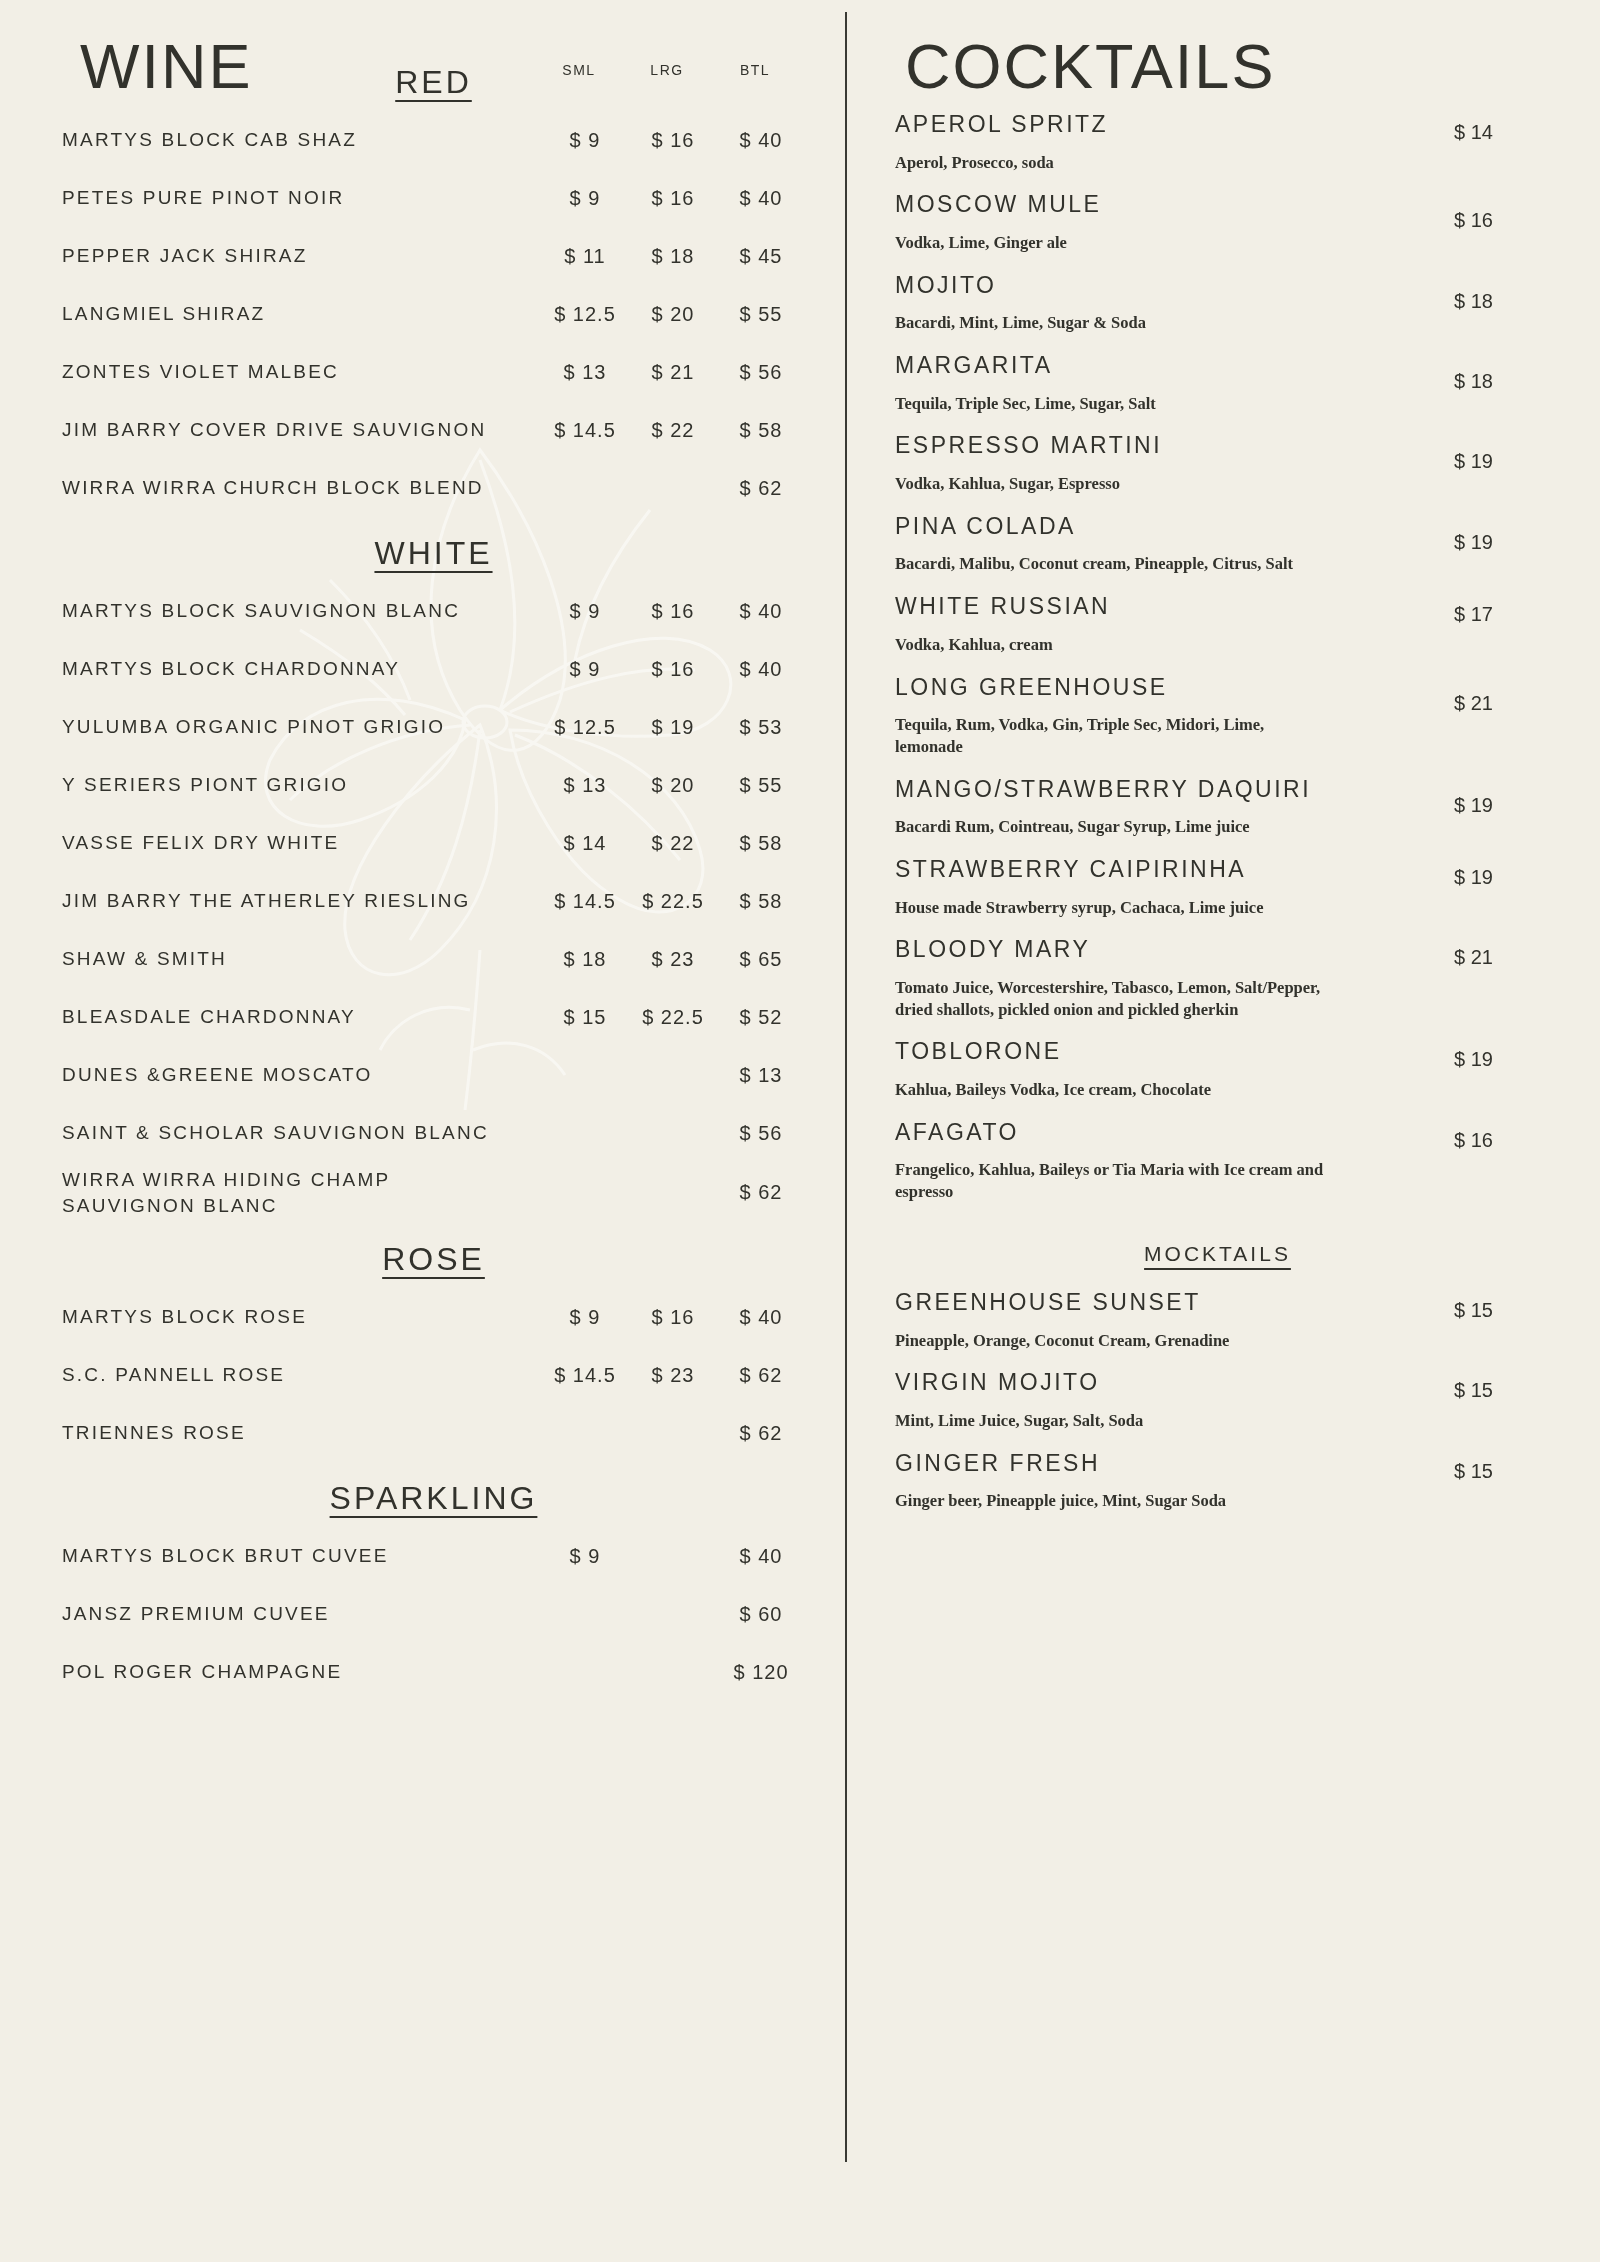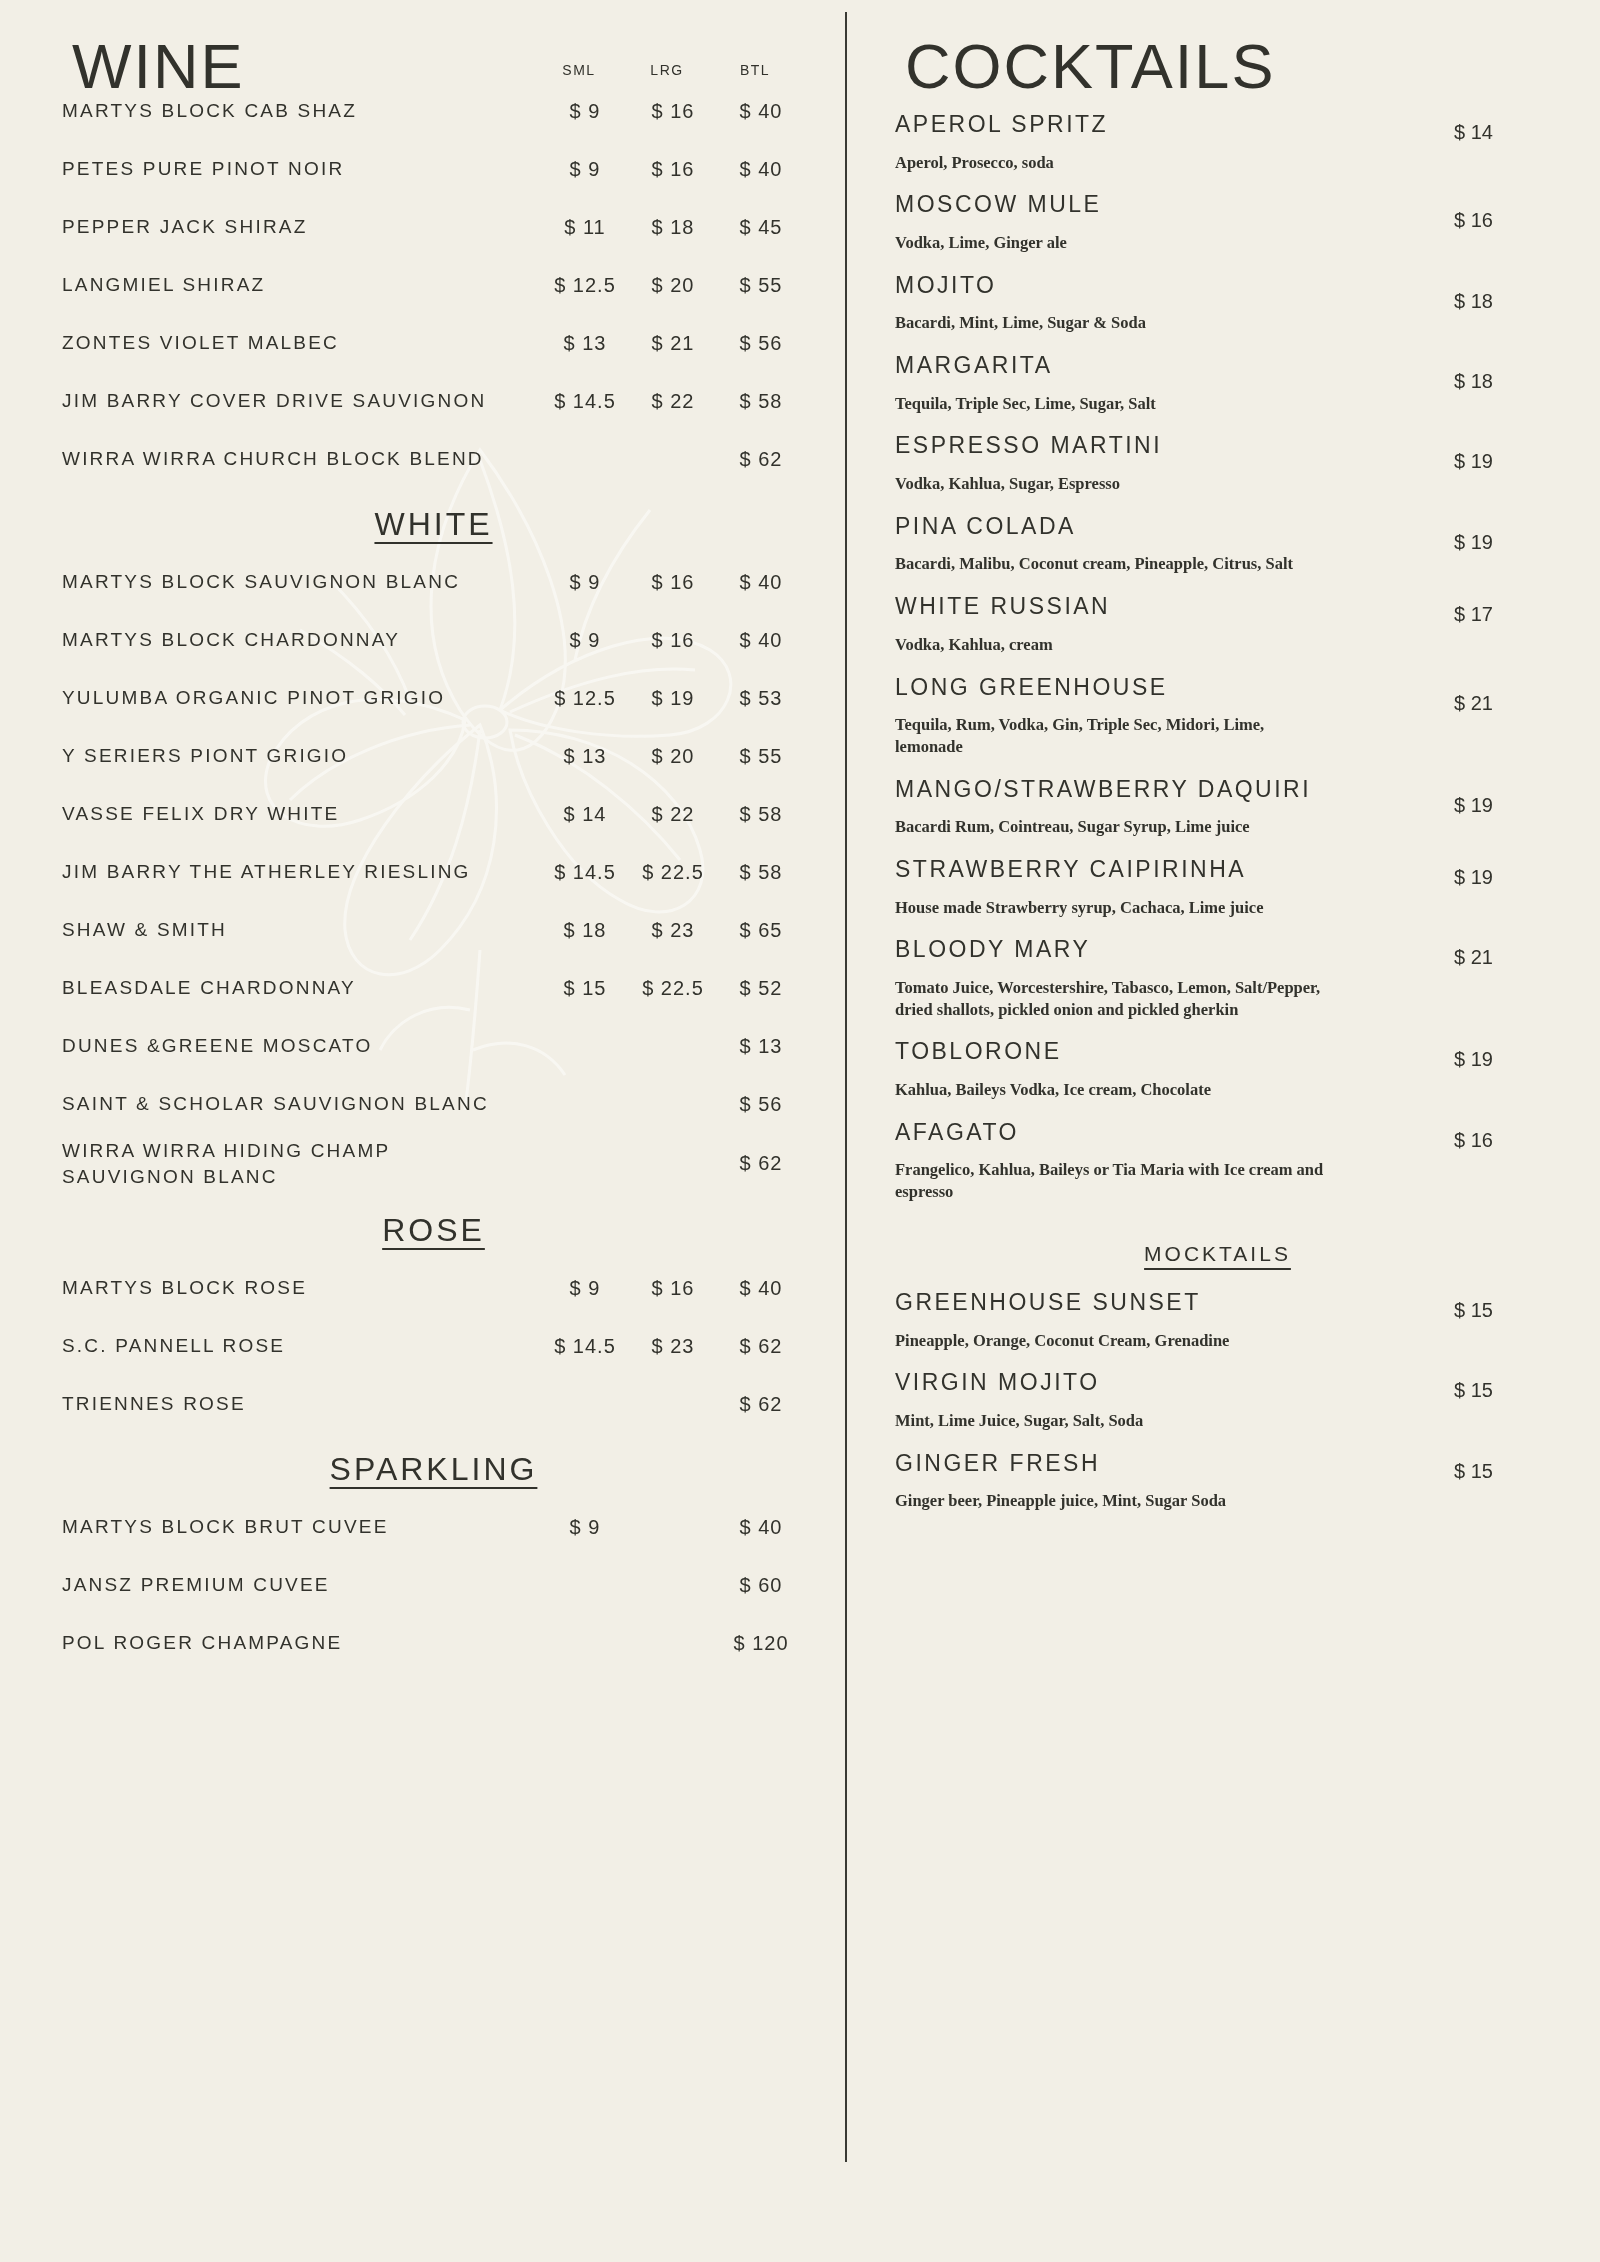--- a/index.html
+++ b/index.html
@@ -63,21 +63,21 @@
   }
 
   h1.section-title {
     font-family: "Liberation Sans", sans-serif;
     font-weight: 300;
     font-size: 63px;
     letter-spacing: 2px;
     margin: 12px 0 0 0;
     color: #32322c;
   }
-  h1.wine { margin-left: 10px; }
+  h1.wine { margin-left: 18px; }
   h1.cocktails { margin-left: 10px; }
 
   .cat-head {
     text-align: center;
     font-size: 32px;
     letter-spacing: 3px;
     font-weight: 400;
     color: #32322c;
     text-decoration: underline;
     text-underline-offset: 7px;
@@ -200,20 +200,21 @@
 
   <div class="col-left">
     <h1 class="section-title wine">WINE</h1>
 
     <div class="col-headers">
       <span>SML</span>
       <span>LRG</span>
       <span>BTL</span>
     </div>
 
+    <div class="cat-head red">RED</div>
     <div>
       <div class="wine-row">
         <div class="wine-name">MARTYS BLOCK CAB SHAZ</div>
         <div class="price">$ 9</div>
         <div class="price">$ 16</div>
         <div class="price">$ 40</div>
       </div>
       <div class="wine-row">
         <div class="wine-name">PETES PURE PINOT NOIR</div>
         <div class="price">$ 9</div>

